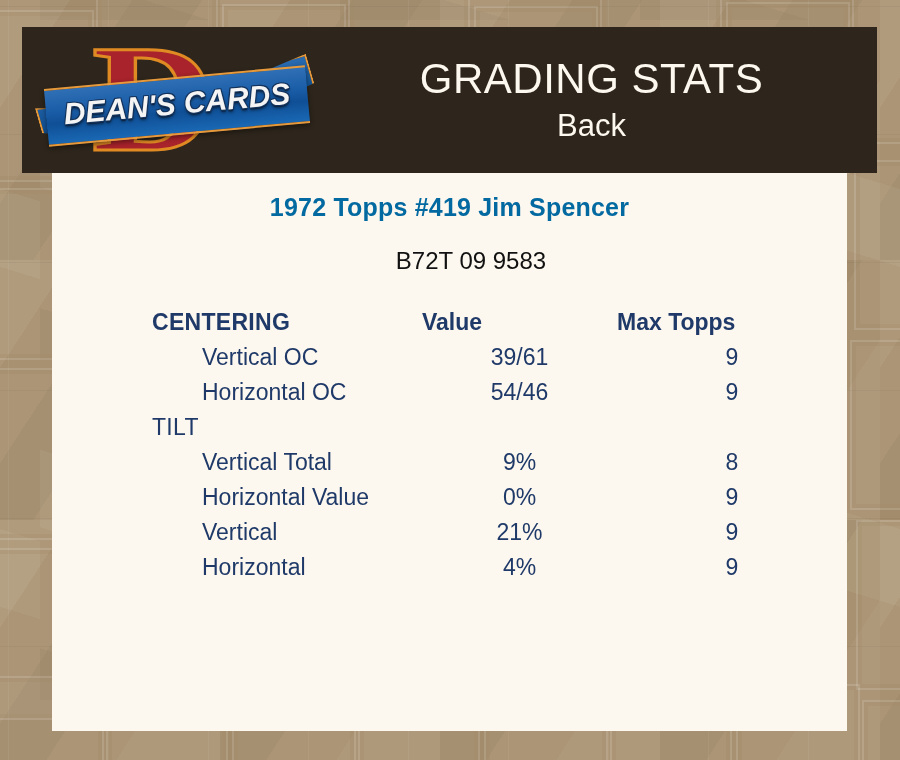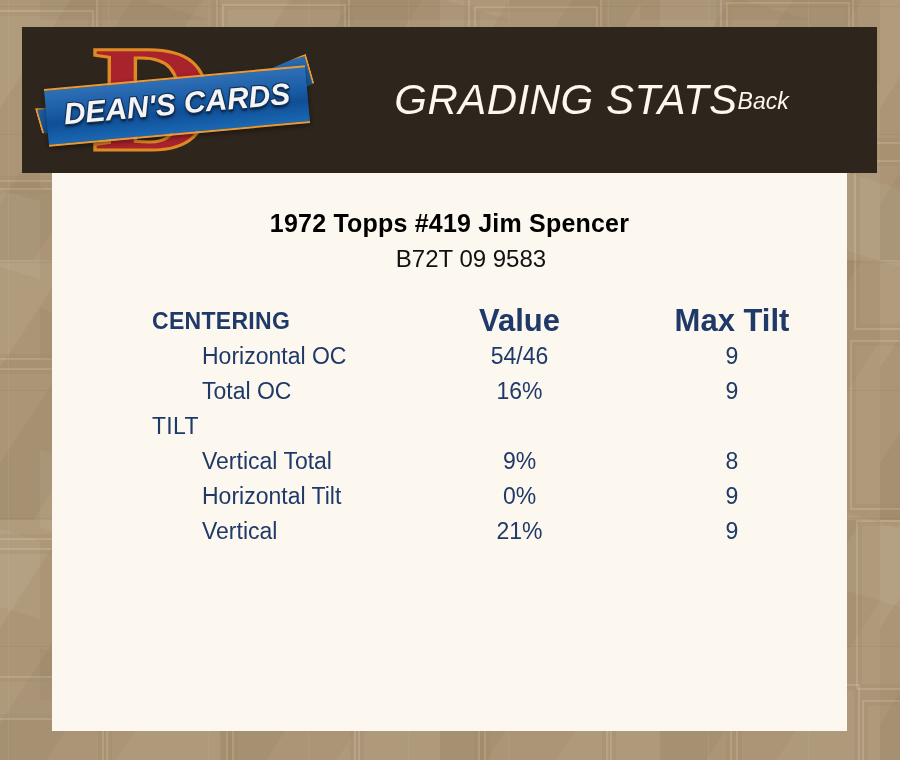--- a/index.html
+++ b/index.html
@@ -140,59 +140,58 @@
   }
 
   
   #header-titles {
     position: absolute;
     left: 286px;
     top: 0;
     right: 2px;
     height: 146px;
     display: flex;
-    flex-direction: row;
+    flex-direction: column;
     align-items: center;
     justify-content: center;
-    font-style: italic;
   }
   #header-title {
     font-size: 42px;
     color: #fdf8ef;
     letter-spacing: 0.5px;
     line-height: 50px;
   }
   #header-subtitle {
-    font-size: 23px;
+    font-size: 31px;
     color: #fdf8ef;
     line-height: 40px;
     margin-top: 2px;
   }
 
   
   #panel {
     position: absolute;
     left: 52px;
     top: 173px;
     width: 795px;
     height: 558px;
     background: #fdf8ef;
     z-index: 4;
   }
 
   #card-title {
-    margin-top: 36px;
+    margin-top: 20px;
     text-align: center;
     font-size: 25px;
     font-weight: bold;
-    color: #000000;
+    color: #0369a1;
     letter-spacing: 0.2px;
   }
   #card-subtitle {
-    margin-top: 7px;
+    margin-top: 25px;
     text-align: center;
     font-size: 24px;
     font-weight: normal;
     color: #111111;
     padding-left: 43px;
   }
 
   
   #stats {
     margin: 30px 0 16px 0;
@@ -214,22 +213,22 @@
     color: #1f3a69;
   }
   #stats th.hdr-section {
     text-align: left;
     padding-left: 100px;
     font-size: 23px;
     font-weight: bold;
     letter-spacing: 0.3px;
   }
   #stats th.hdr-col {
-    text-align: center;
-    font-size: 31px;
+    text-align: left;
+    font-size: 23px;
     font-weight: bold;
   }
   #stats td.sec {
     text-align: left;
     padding-left: 100px;
     font-weight: normal;
     letter-spacing: 0.3px;
   }
   #stats td.lbl {
     text-align: left;
@@ -296,52 +295,57 @@
   <table id="stats">
     <colgroup>
       <col class="c-label">
         <col class="c-value">
         <col class="c-grade">
     </colgroup>
     <thead>
       <tr>
         <th class="hdr-section">CENTERING</th>
         <th class="hdr-col">Value</th>
-        <th class="hdr-col">Max Tilt</th>
+        <th class="hdr-col">Max Topps</th>
       </tr>
     </thead>
     <tbody>
       <tr>
+        <td class="lbl">Vertical OC</td>
+        <td class="val">39/61</td>
+        <td class="grd">9</td>
+      </tr>
+      <tr>
         <td class="lbl">Horizontal OC</td>
         <td class="val">54/46</td>
-        <td class="grd">9</td>
-      </tr>
-      <tr>
-        <td class="lbl">Total OC</td>
-        <td class="val">16%</td>
         <td class="grd">9</td>
       </tr>
 
       <tr>
         <td class="sec">TILT</td>
         <td class="val"></td>
         <td class="grd"></td>
       </tr>
       <tr>
         <td class="lbl">Vertical Total</td>
         <td class="val">9%</td>
         <td class="grd">8</td>
       </tr>
       <tr>
-        <td class="lbl">Horizontal Tilt</td>
+        <td class="lbl">Horizontal Value</td>
         <td class="val">0%</td>
         <td class="grd">9</td>
       </tr>
 
       <tr>
         <td class="lbl">Vertical</td>
         <td class="val">21%</td>
         <td class="grd">9</td>
       </tr>
+      <tr>
+        <td class="lbl">Horizontal</td>
+        <td class="val">4%</td>
+        <td class="grd">9</td>
+      </tr>
     </tbody>
   </table>
 
 </div>
 
 </body></html>

